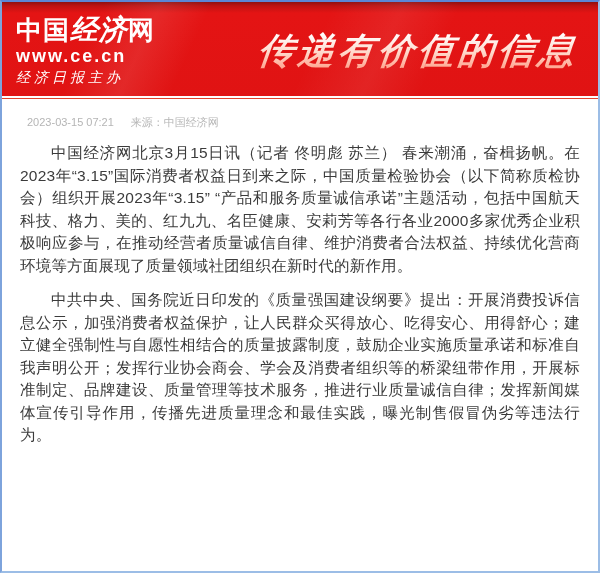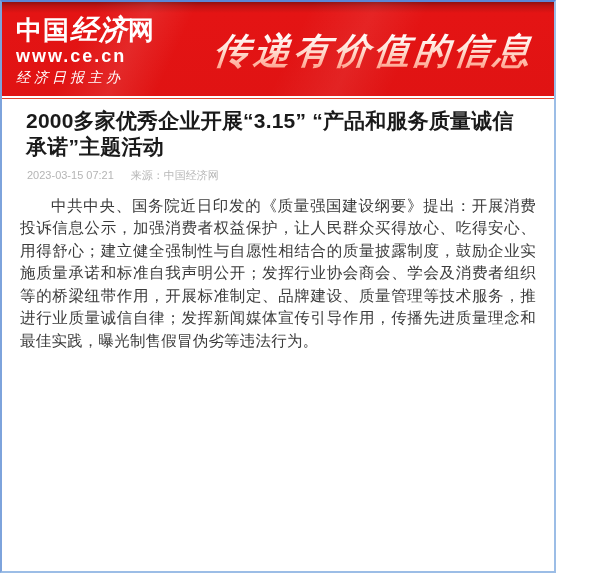--- a/index.html
+++ b/index.html
@@ -1,18 +1,18 @@
 <!DOCTYPE html>
 <html><head>
 <meta charset="utf-8">
 <style>
   * { margin:0; padding:0; box-sizing:border-box; }
   html,body { background:#ffffff; font-family:"Liberation Sans", sans-serif; }
   .page {
-    width:556px; height:573px;
+    width:600px; height:573px;
     border:2px solid #9cbde6;
     border-top-color:#5b86d6;
     border-left-color:#7da3dc;
     background:#ffffff;
     overflow:hidden;
   }
   
   .banner {
     position:relative;
     height:94px;
@@ -102,20 +102,20 @@
       <div class="logo-line1"><span>中国</span><span class="script">经济</span><span>网</span></div>
       <div class="logo-url">www.ce.cn</div>
       <div class="logo-sub">经济日报主办</div>
     </div>
     <div class="slogan">传递有价值的信息</div>
   </header>
 
   <div class="header-rule"></div>
 
   <main class="content">
-    <h1 class="title">2000多家优秀企业开展“3.15” “产品和服务质量诚信承诺”主题活动</h1>
     <div class="meta">
       <span>2023-03-15 07:21</span><span class="src">来源：中国经济网</span>
     </div>
+    <p class="para">中国经济网北京3月15日讯（记者 佟明彪 苏兰） 春来潮涌，奋楫扬帆。在2023年“3.15”国际消费者权益日到来之际，中国质量检验协会（以下简称质检协会）组织开展2023年“3.15” “产品和服务质量诚信承诺”主题活动，包括中国航天科技、格力、美的、红九九、名臣健康、安莉芳等各行各业2000多家优秀企业积极响应参与，在推动经营者质量诚信自律、维护消费者合法权益、持续优化营商环境等方面展现了质量领域社团组织在新时代的新作用。</p>
     <p class="para">中共中央、国务院近日印发的《质量强国建设纲要》提出：开展消费投诉信息公示，加强消费者权益保护，让人民群众买得放心、吃得安心、用得舒心；建立健全强制性与自愿性相结合的质量披露制度，鼓励企业实施质量承诺和标准自我声明公开；发挥行业协会商会、学会及消费者组织等的桥梁纽带作用，开展标准制定、品牌建设、质量管理等技术服务，推进行业质量诚信自律；发挥新闻媒体宣传引导作用，传播先进质量理念和最佳实践，曝光制售假冒伪劣等违法行为。</p>
   </main>
 
 </div>
 
 </body></html>

